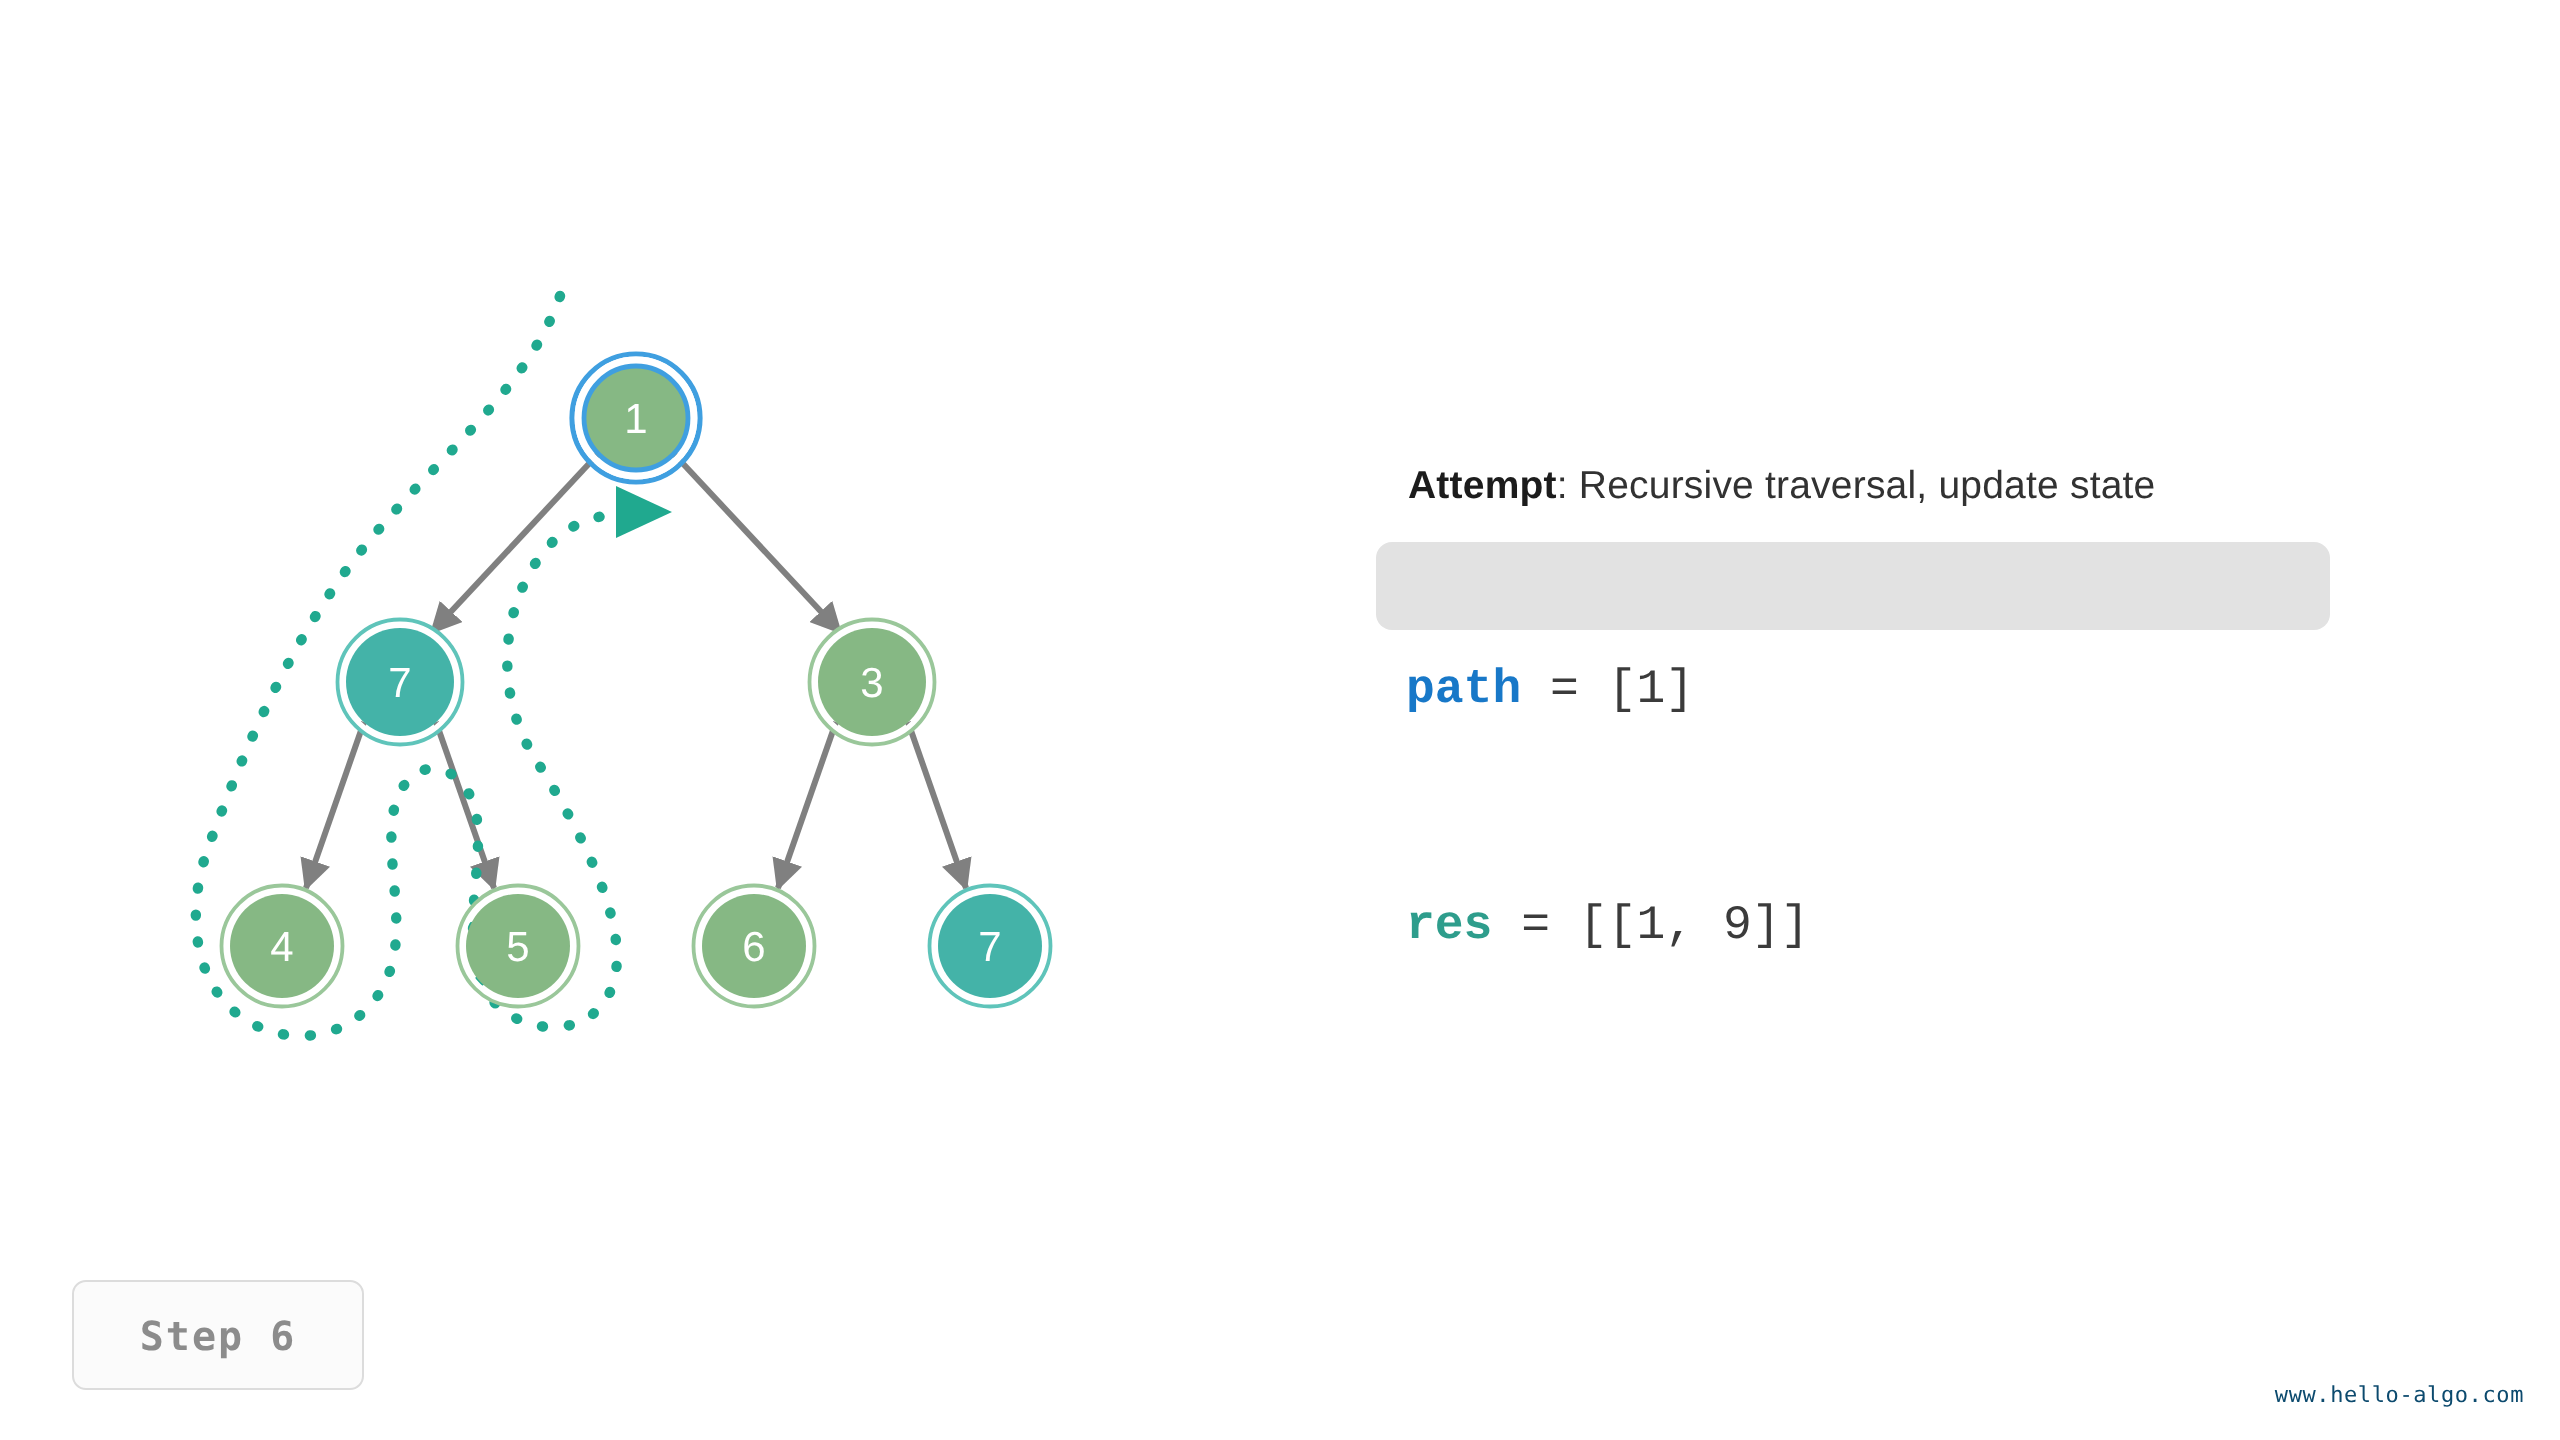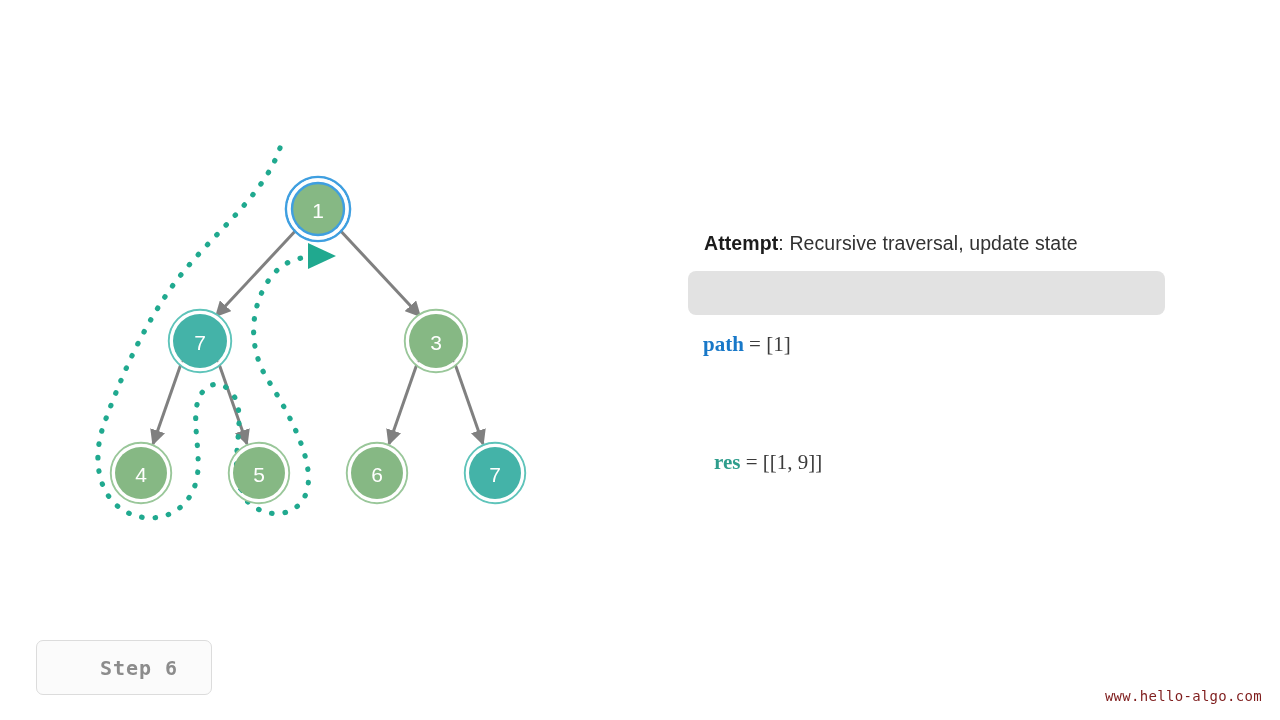--- a/index.html
+++ b/index.html
@@ -69,68 +69,66 @@
     background: #e2e2e2;
     border-radius: 8px;
   }
   #legend-backtrack {
     left: 14px;
     top: 283px;
   }
 
   .code-line {
     position: absolute;
-    font-family: Liberation Serif, serif;
-    font-size: 21px;
+    font-family: Liberation Mono, monospace;
+    font-size: 24px;
     white-space: pre;
     color: #3b3b3b;
   }
   .code-line .var-path {
     color: #1878c8;
     font-weight: bold;
   }
   .code-line .var-res {
     color: #2e9d8c;
     font-weight: bold;
-    margin-left: 11px;
   }
   #code-path { left: 13px; top: 332px; }
   #code-res  { left: 13px; top: 450px; }
 
   
   #step-badge {
     position: absolute;
     left: 36px;
     top: 640px;
     width: 144px;
     height: 53px;
     border: 1px solid #dcdcdc;
     border-radius: 7px;
     background: #fbfbfb;
     display: flex;
     align-items: center;
     justify-content: center;
-    padding-left: 30px;
   }
   #step-badge-label {
     font-family: "DejaVu Sans Mono", monospace;
     font-size: 20px;
     font-weight: bold;
     color: #8c8c8c;
     letter-spacing: 1px;
   }
 
   
   #watermark {
     position: absolute;
     right: 18px;
     bottom: 16px;
     font-family: "DejaVu Sans Mono", monospace;
-    font-size: 14px;
-    color: #7f1d1d;
+    font-size: 11px;
+    color: #0c4a6e;
     letter-spacing: 0.3px;
   }
 </style>
 </head>
 <body>
 
 <div id="page">
 
   <div id="tree-panel">
     <svg id="tree-svg" width="660" height="720" viewBox="0 0 660 720">

